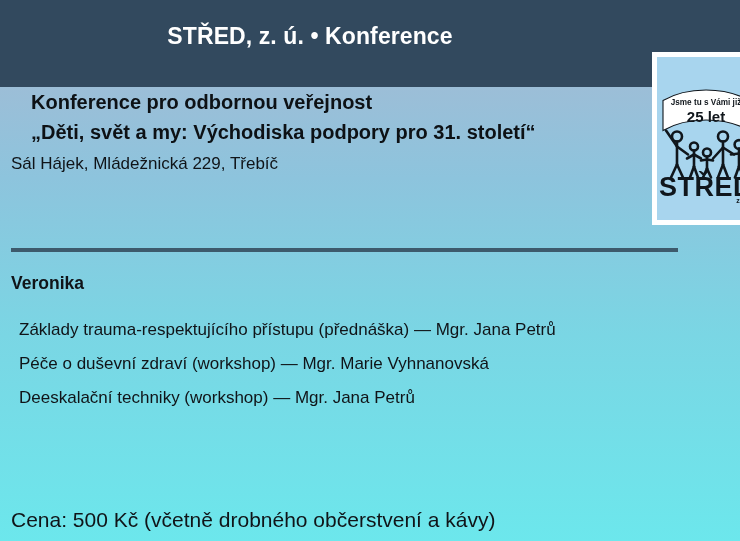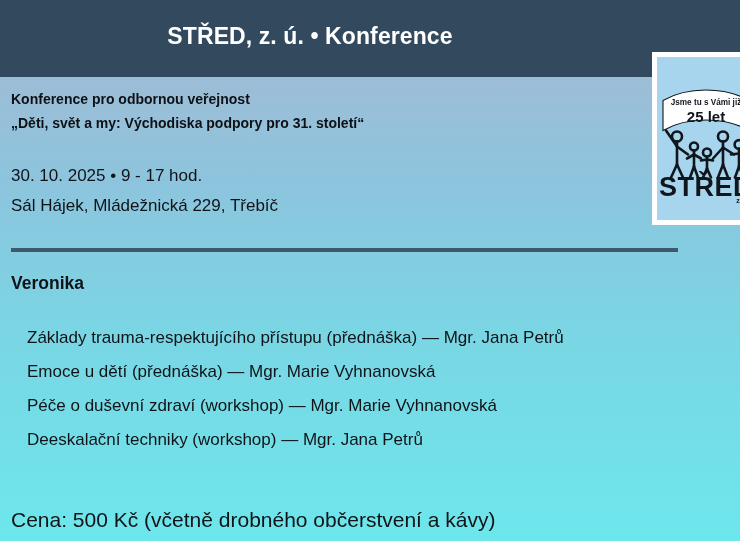--- a/index.html
+++ b/index.html
@@ -16,21 +16,21 @@
     width: 740px;
     height: 541px;
     overflow: hidden;
     background: linear-gradient(180deg, #aab8d2 0%, #8dc4dd 33%, #7ad6e4 62%, #6ce7ec 100%);
   }
   
   #header-bar {
     position: absolute;
     left: 0; top: 0;
     width: 740px;
-    height: 77px;
+    height: 87px;
     background: #32495e;
     z-index: 2;
   }
   #header-title {
     position: absolute;
     left: 0; top: 0;
     width: 620px;
     height: 72px;
     display: flex;
     align-items: center;
@@ -65,24 +65,25 @@
   
   .content {
     position: absolute;
     left: 11px;
     top: 72px;
     width: 718px;
     z-index: 1;
     color: #101418;
   }
   .lead {
-    font-size: 14px;
+    font-size: 20px;
     font-weight: bold;
     line-height: 1.0;
     color: #0d1115;
+    margin-left: 20px;
   }
   .lead .l1 { display: block; padding-top: 20px; }
   .lead .l2 { display: block; padding-top: 10px; }
   .meta {
     font-size: 17px;
     line-height: 1.0;
     color: #101418;
   }
   .meta .m1 { display: block; padding-top: 37px; }
   .meta .m2 { display: block; padding-top: 13px; }
@@ -101,21 +102,21 @@
     left: 0;
     top: 201px;
     font-size: 17.5px;
     font-weight: bold;
   }
   #program-list {
     position: absolute;
     left: 0;
     top: 233px;
     list-style: none;
-    margin: 16px;
+    margin: 8px;
     padding: 0;
     font-size: 17px;
   }
   #program-list li {
     height: 34px;
     line-height: 34px;
     white-space: nowrap;
   }
   #price {
     position: absolute;
@@ -190,31 +191,29 @@
   </div>
 
   <div class="content">
 
     <div class="lead">
       <span class="l1">Konference pro odbornou veřejnost</span>
       <span class="l2">„Děti, svět a my: Východiska podpory pro 31. století“</span>
     </div>
 
     <div class="meta">
-      <span class="m1">30. 10. 2025 • 9 - 17 hod.</span>
       <span class="m2">Sál Hájek, Mládežnická 229, Třebíč</span>
     </div>
 
     <hr class="rule">
 
     <div id="program-heading">Veronika</div>
 
     <ul id="program-list">
       <li>Základy trauma-respektujícího přístupu (přednáška) — Mgr. Jana Petrů</li>
-      <li>Emoce u dětí (přednáška) — Mgr. Marie Vyhnanovská</li>
       <li>Péče o duševní zdraví (workshop) — Mgr. Marie Vyhnanovská</li>
       <li>Deeskalační techniky (workshop) — Mgr. Jana Petrů</li>
     </ul>
 
     <div id="price">Cena: 500 Kč (včetně drobného občerstvení a kávy)</div>
 
   </div>
 </div>
 
 </body></html>

